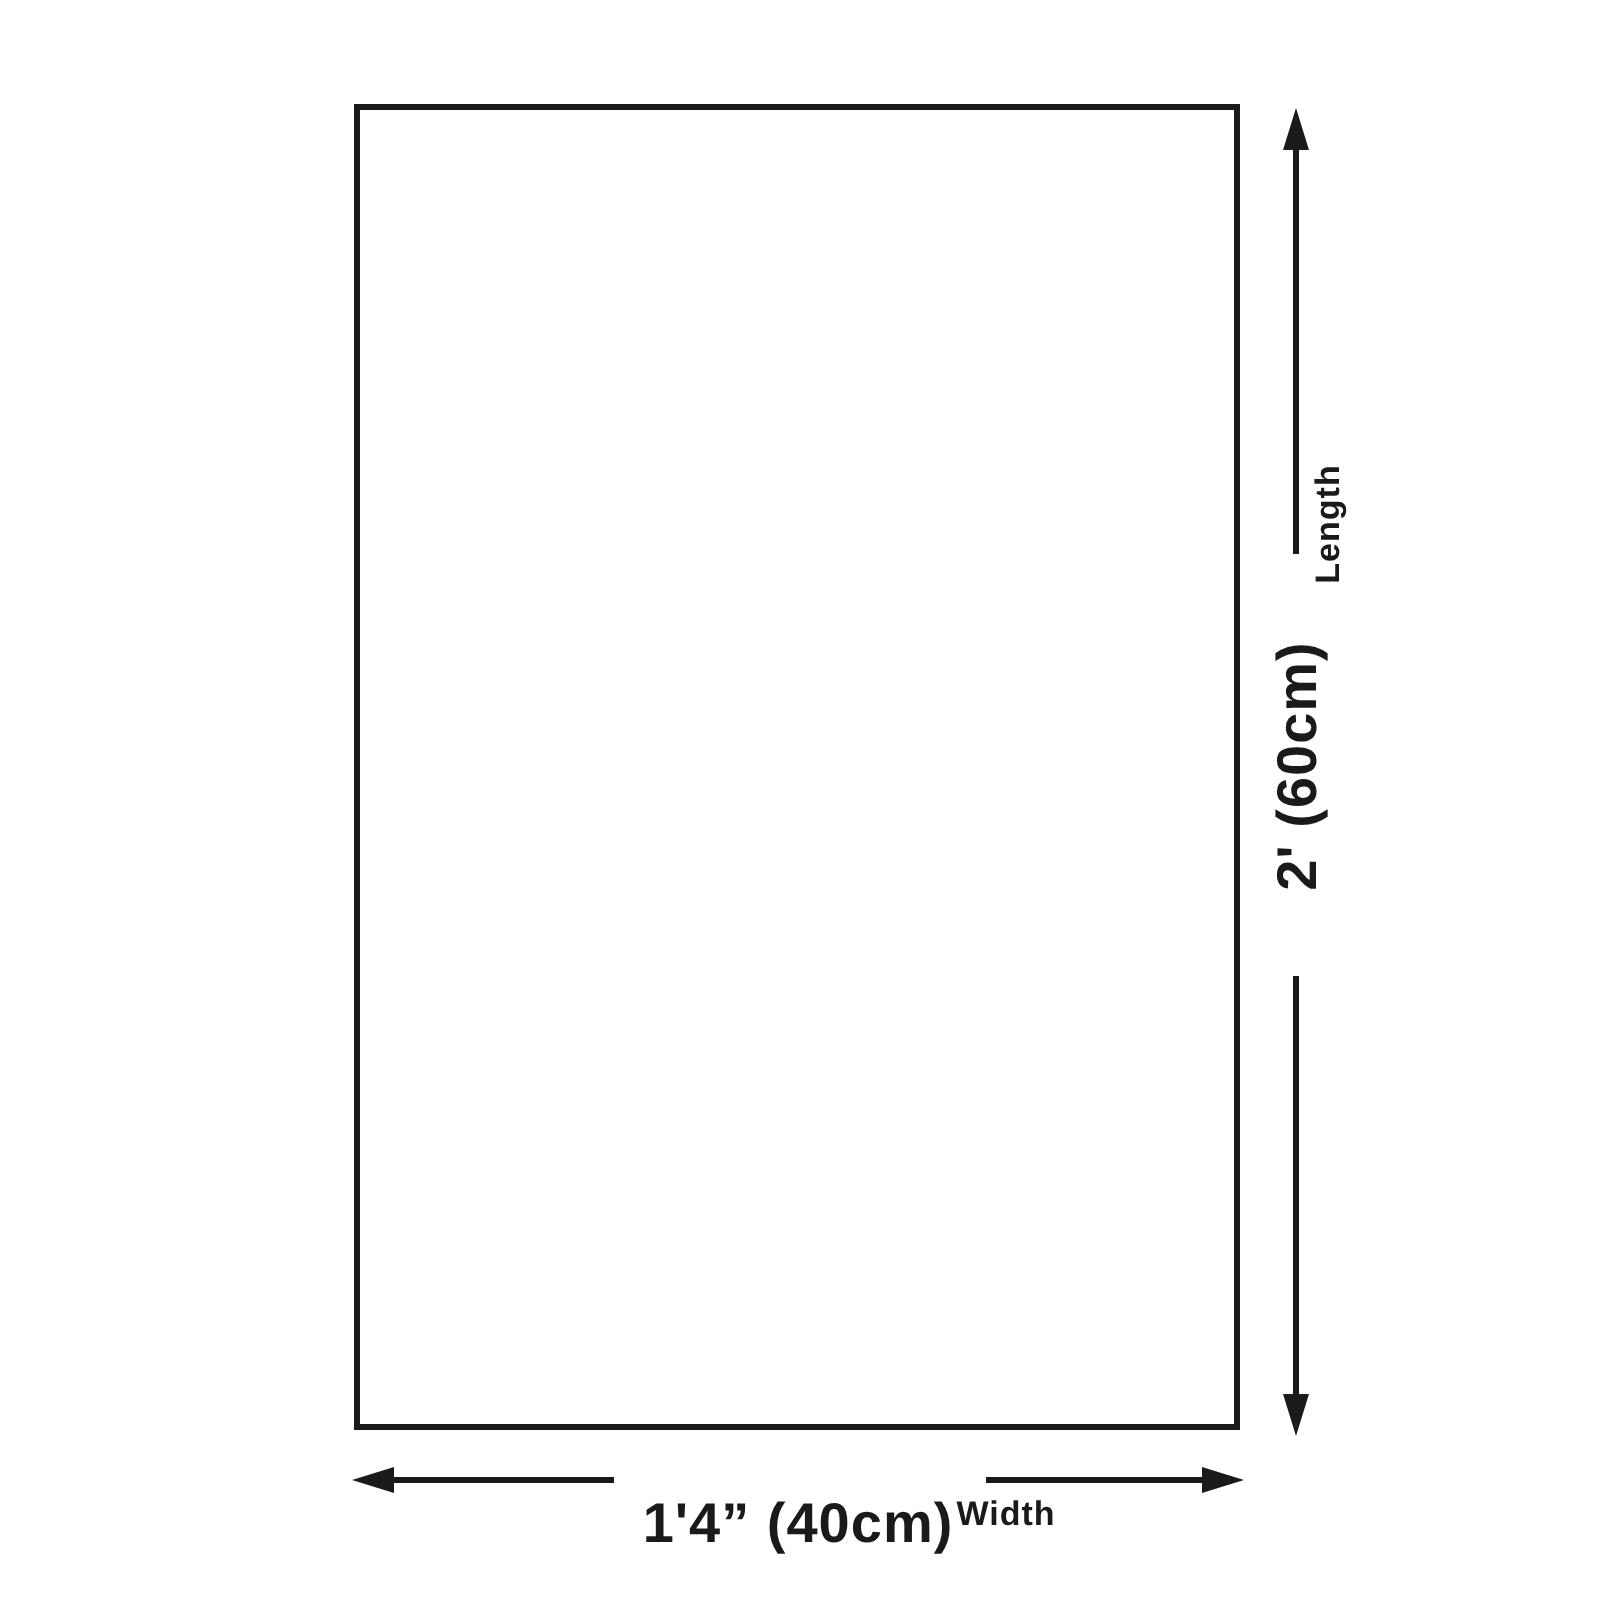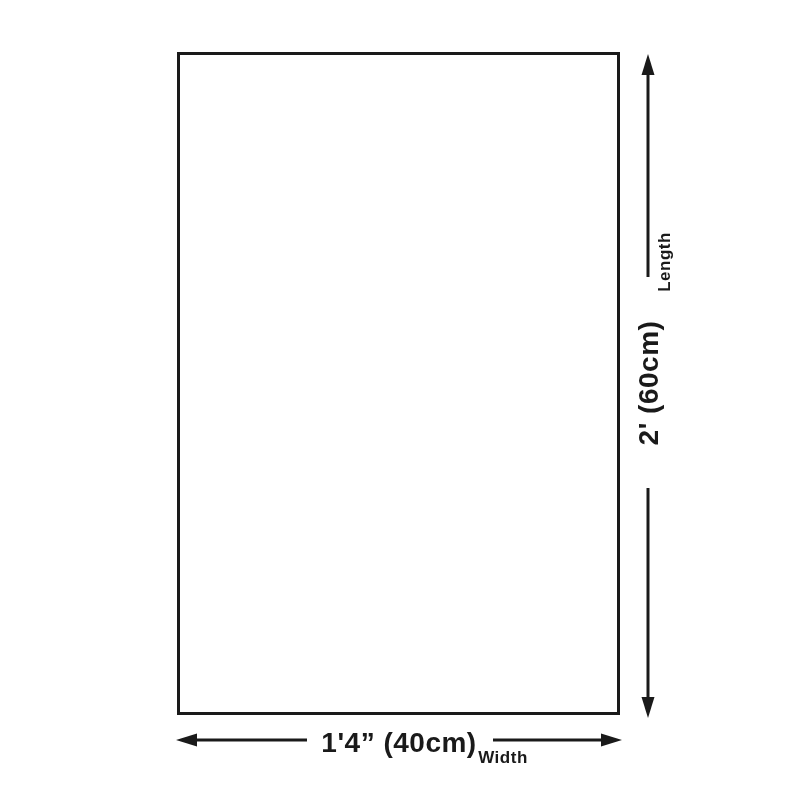--- a/index.html
+++ b/index.html
@@ -52,21 +52,21 @@
     top: 383px;
     transform: translate(-50%, -50%) rotate(-90deg);
   }
   .length-caption {
     left: 664px;
     top: 262px;
     transform: translate(-50%, -50%) rotate(-90deg);
   }
   .width-value {
     left: 399px;
-    top: 743px;
+    top: 762px;
     transform: translate(-50%, -50%);
   }
   .width-caption {
     left: 503px;
     top: 757px;
     transform: translate(-50%, -50%);
   }
 </style>
 </head>
 <body>

